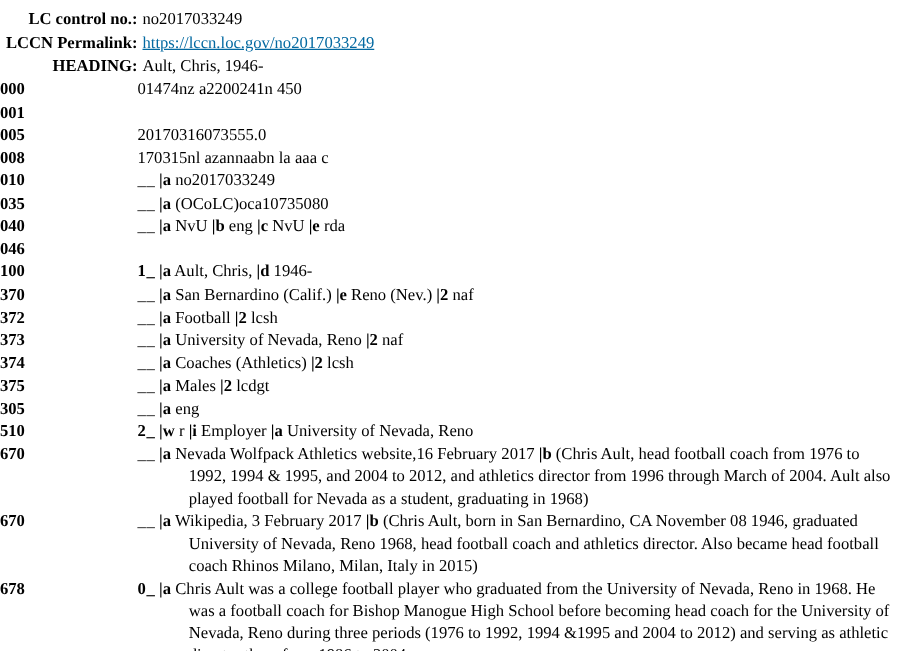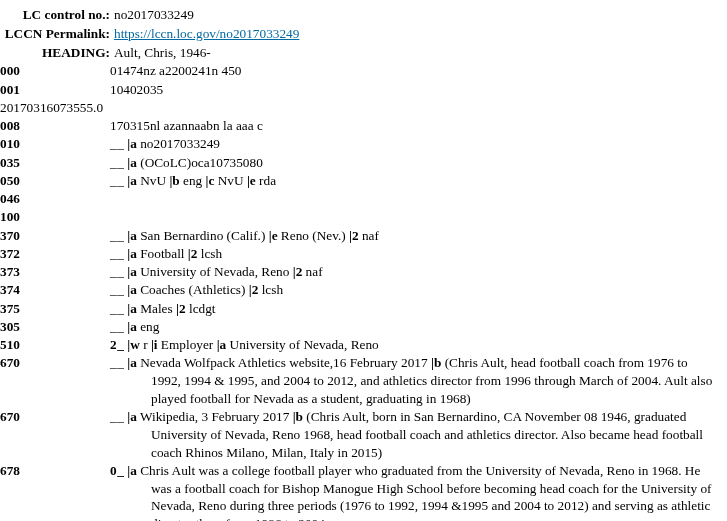--- a/index.html
+++ b/index.html
@@ -122,25 +122,23 @@
 
   <div id="marc-field-list">
       <div class="marc-row">
         <span class="marc-tag">000</span>
         <span class="marc-body">
           <span class="marc-wrap ind-none"><span class="marc-content">01474nz a2200241n 450</span></span>
         </span>
       </div>
       <div class="marc-row">
         <span class="marc-tag">001</span>
-        <span class="marc-body">
-          <span class="marc-wrap ind-none"><span class="marc-content">10402035</span></span>
-        </span>
-      </div>
-      <div class="marc-row">
+      </div>
+      <div class="marc-row">
+        <span class="marc-tag">005</span>
         <span class="marc-body">
           <span class="marc-wrap ind-none"><span class="marc-content">20170316073555.0</span></span>
         </span>
       </div>
       <div class="marc-row">
         <span class="marc-tag">008</span>
         <span class="marc-body">
           <span class="marc-wrap ind-none"><span class="marc-content">170315nl azannaabn la aaa c</span></span>
         </span>
       </div>
@@ -150,30 +148,33 @@
           <span class="marc-wrap"><span class="marc-ind blank-ind">__</span><span class="marc-content"><span class="sf">|a</span> no2017033249</span></span>
         </span>
       </div>
       <div class="marc-row">
         <span class="marc-tag">035</span>
         <span class="marc-body">
           <span class="marc-wrap"><span class="marc-ind blank-ind">__</span><span class="marc-content"><span class="sf">|a</span> (OCoLC)oca10735080</span></span>
         </span>
       </div>
       <div class="marc-row">
-        <span class="marc-tag">050</span>
+        <span class="marc-tag">040</span>
         <span class="marc-body">
           <span class="marc-wrap"><span class="marc-ind blank-ind">__</span><span class="marc-content"><span class="sf">|a</span> NvU <span class="sf">|b</span> eng <span class="sf">|c</span> NvU <span class="sf">|e</span> rda</span></span>
         </span>
       </div>
       <div class="marc-row">
         <span class="marc-tag">046</span>
       </div>
       <div class="marc-row">
         <span class="marc-tag">100</span>
+        <span class="marc-body">
+          <span class="marc-wrap"><span class="marc-ind">1_</span><span class="marc-content"><span class="sf">|a</span> Ault, Chris, <span class="sf">|d</span> 1946-</span></span>
+        </span>
       </div>
       <div class="marc-row">
         <span class="marc-tag">370</span>
         <span class="marc-body">
           <span class="marc-wrap"><span class="marc-ind blank-ind">__</span><span class="marc-content"><span class="sf">|a</span> San Bernardino (Calif.) <span class="sf">|e</span> Reno (Nev.) <span class="sf">|2</span> naf</span></span>
         </span>
       </div>
       <div class="marc-row">
         <span class="marc-tag">372</span>
         <span class="marc-body">

